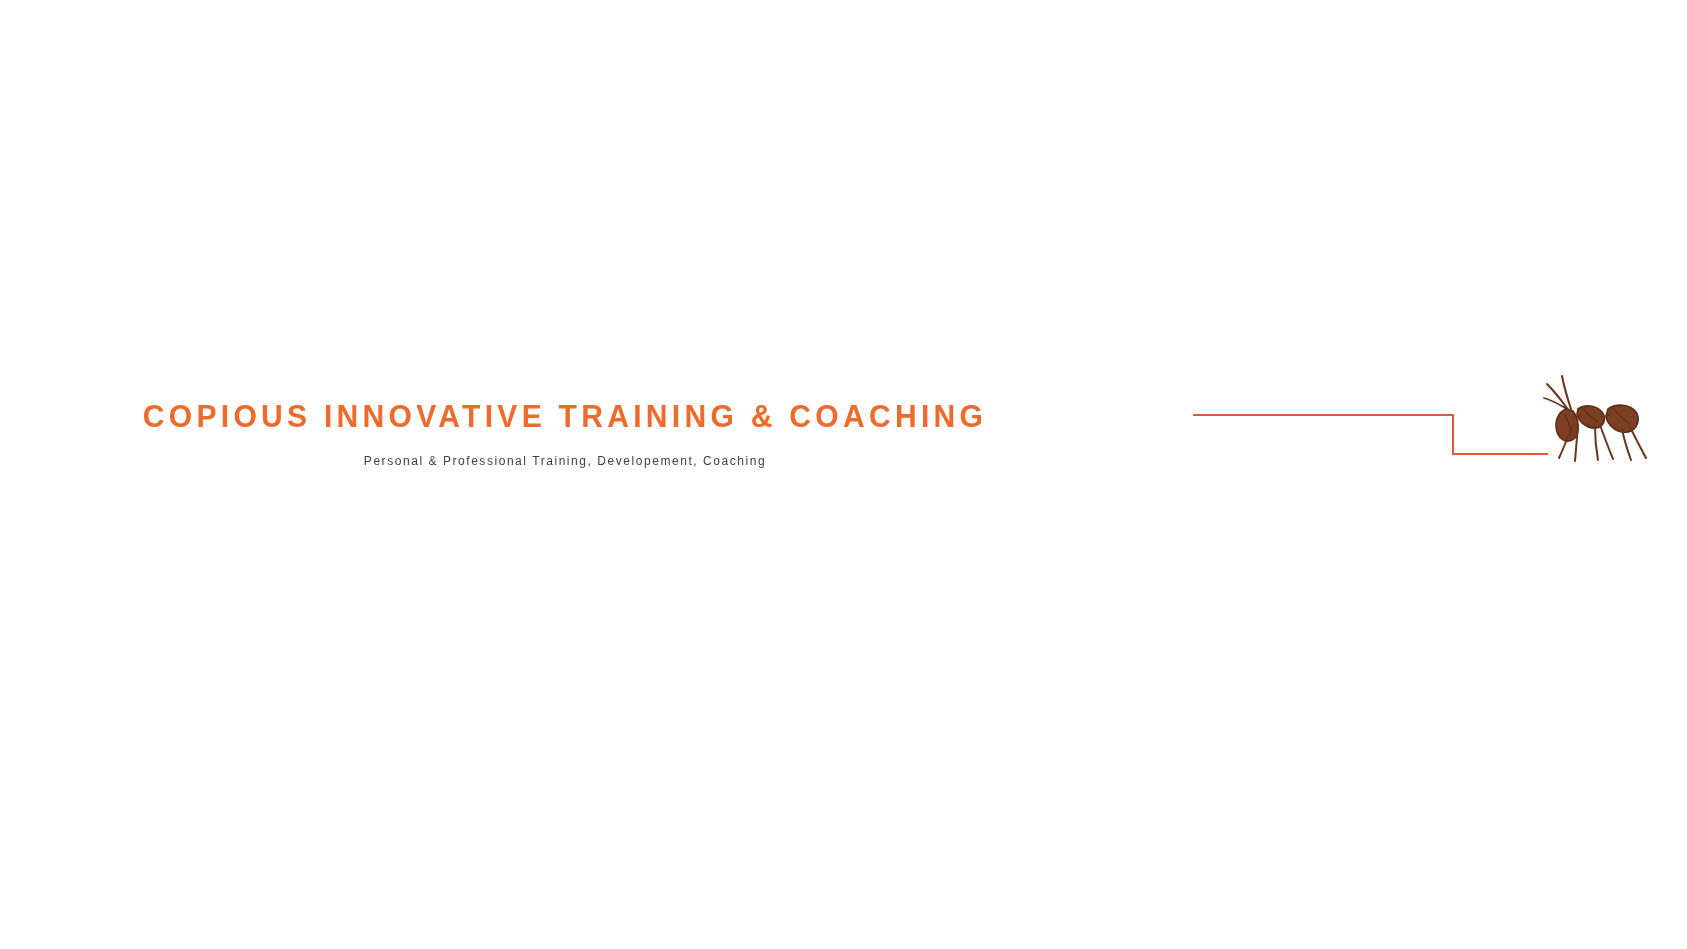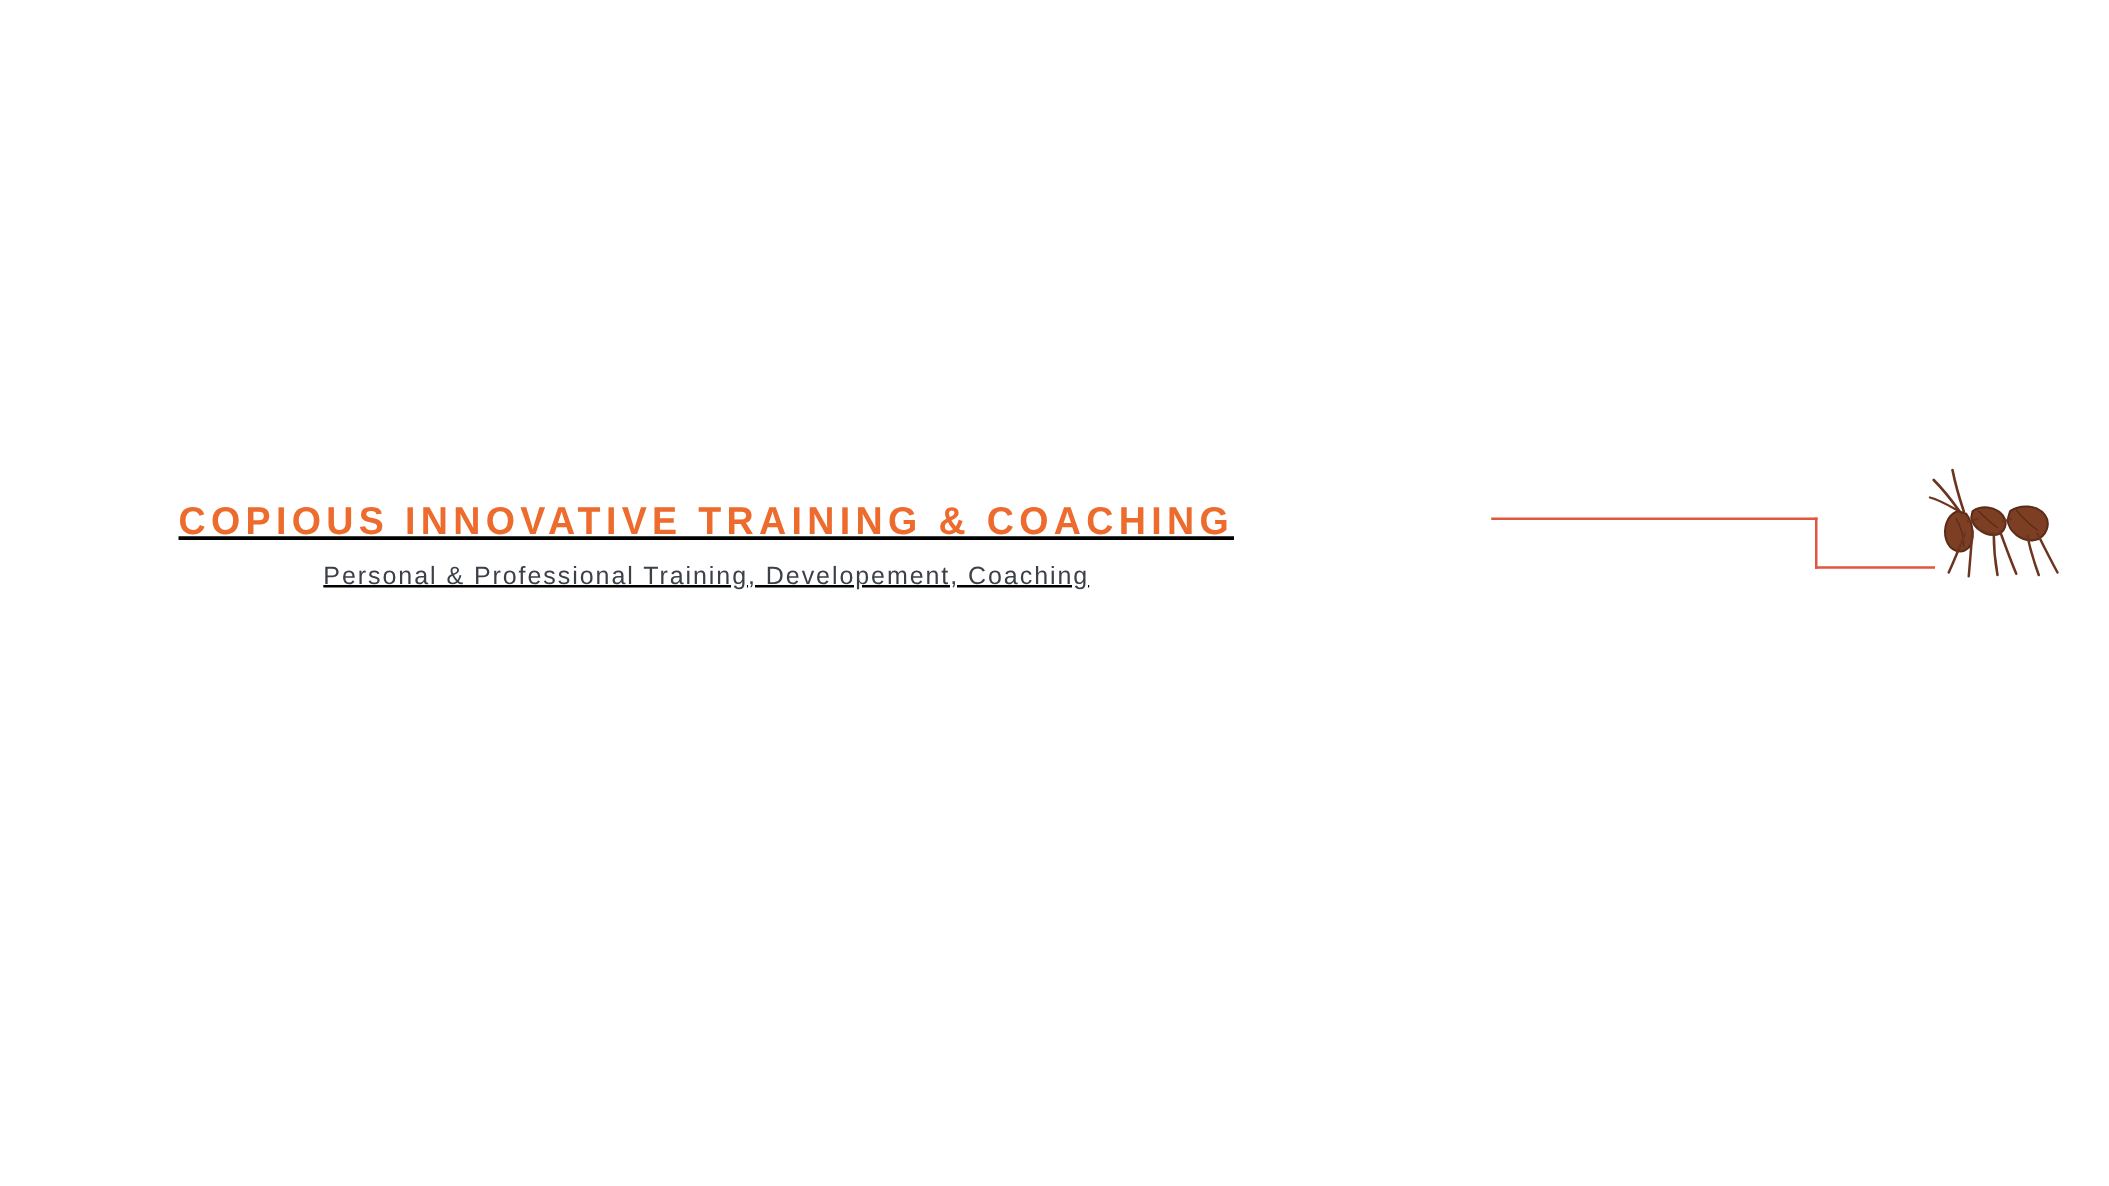--- a/index.html
+++ b/index.html
@@ -21,42 +21,41 @@
     height: 949px;
     background: #ffffff;
   }
 
   
   .brand-block {
     position: absolute;
     left: 0px;
     top: 400px;
     width: 1130px;
-    text-decoration: underline;
   }
 
   .brand-title {
     font-family: "Liberation Sans", sans-serif;
     font-weight: 700;
     font-size: 31px;
     line-height: 34px;
     letter-spacing: 4.4px;
     color: #ec6b2d;
     white-space: nowrap;
     text-align: center;
     transform: scaleX(0.97);
     transform-origin: center center;
     margin: 0;
     padding: 0;
   }
 
   .brand-subtitle {
     font-family: "Liberation Sans", sans-serif;
     font-weight: 400;
-    font-size: 20px;
+    font-size: 12px;
     line-height: 26px;
     letter-spacing: 1.55px;
     color: #3c4049;
     white-space: nowrap;
     text-align: center;
     margin: 2px;
     padding: 0;
     margin-top: 14px;
   }
 

